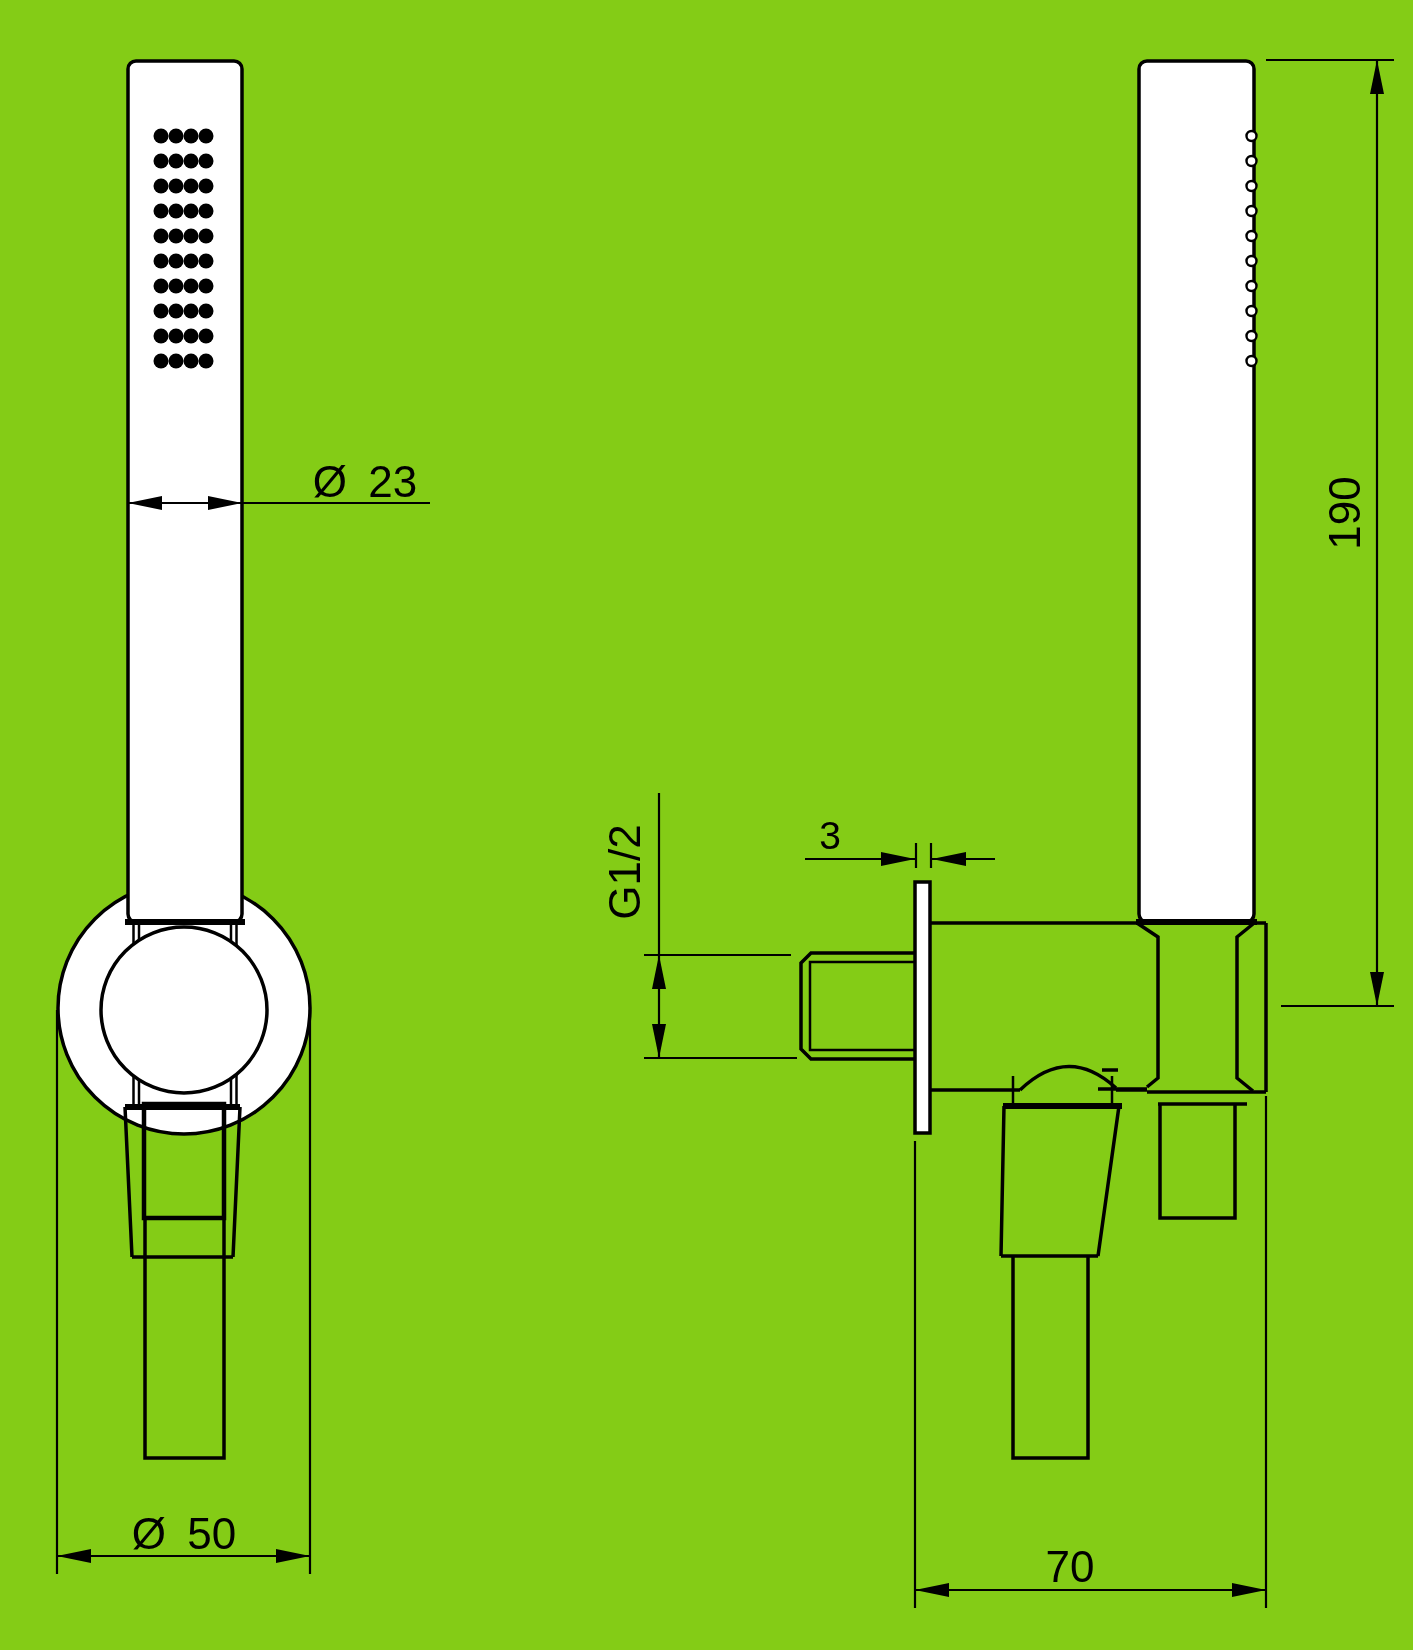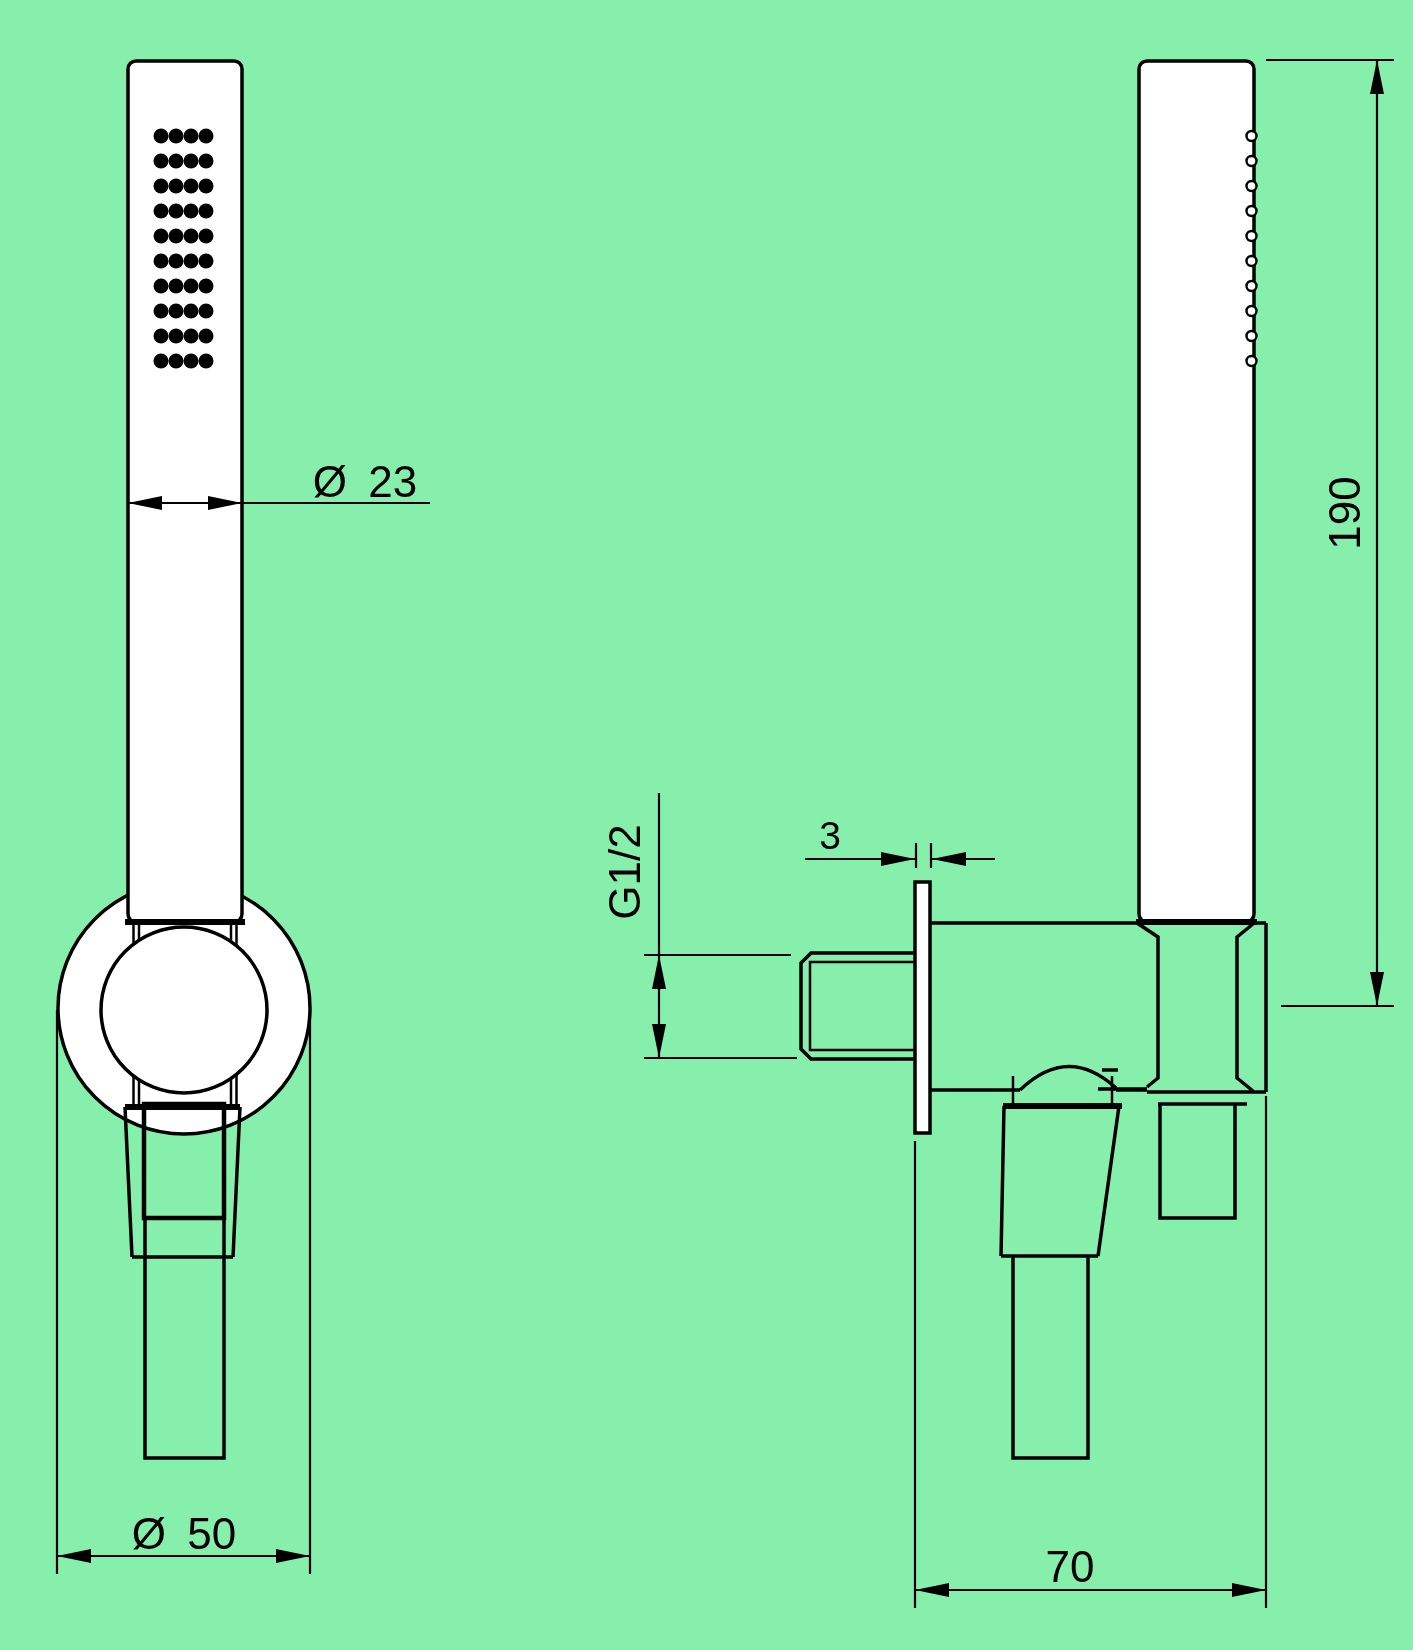--- a/index.html
+++ b/index.html
@@ -4,21 +4,21 @@
 <style>
   html, body {
     margin: 0;
     padding: 0;
     background: #ffffff;
   }
   .canvas {
     position: relative;
     width: 1413px;
     height: 1650px;
-    background: #86efac;
+    background: #84cc16;
     font-family: "Liberation Sans", sans-serif;
     text-decoration: underline;
   }
   svg { display: block; }
   .outline  { fill: none; stroke: #000; stroke-width: 3.5px; }
   .outline-filled { fill: #fff; stroke: #000; stroke-width: 3.5px; }
   .thin     { fill: none; stroke: #000; stroke-width: 2.5px; }
   .bold     { fill: none; stroke: #000; stroke-width: 6px; }
   .semibold { fill: none; stroke: #000; stroke-width: 4.5px; }
   .dimline  { fill: none; stroke: #000; stroke-width: 2.2px; }

